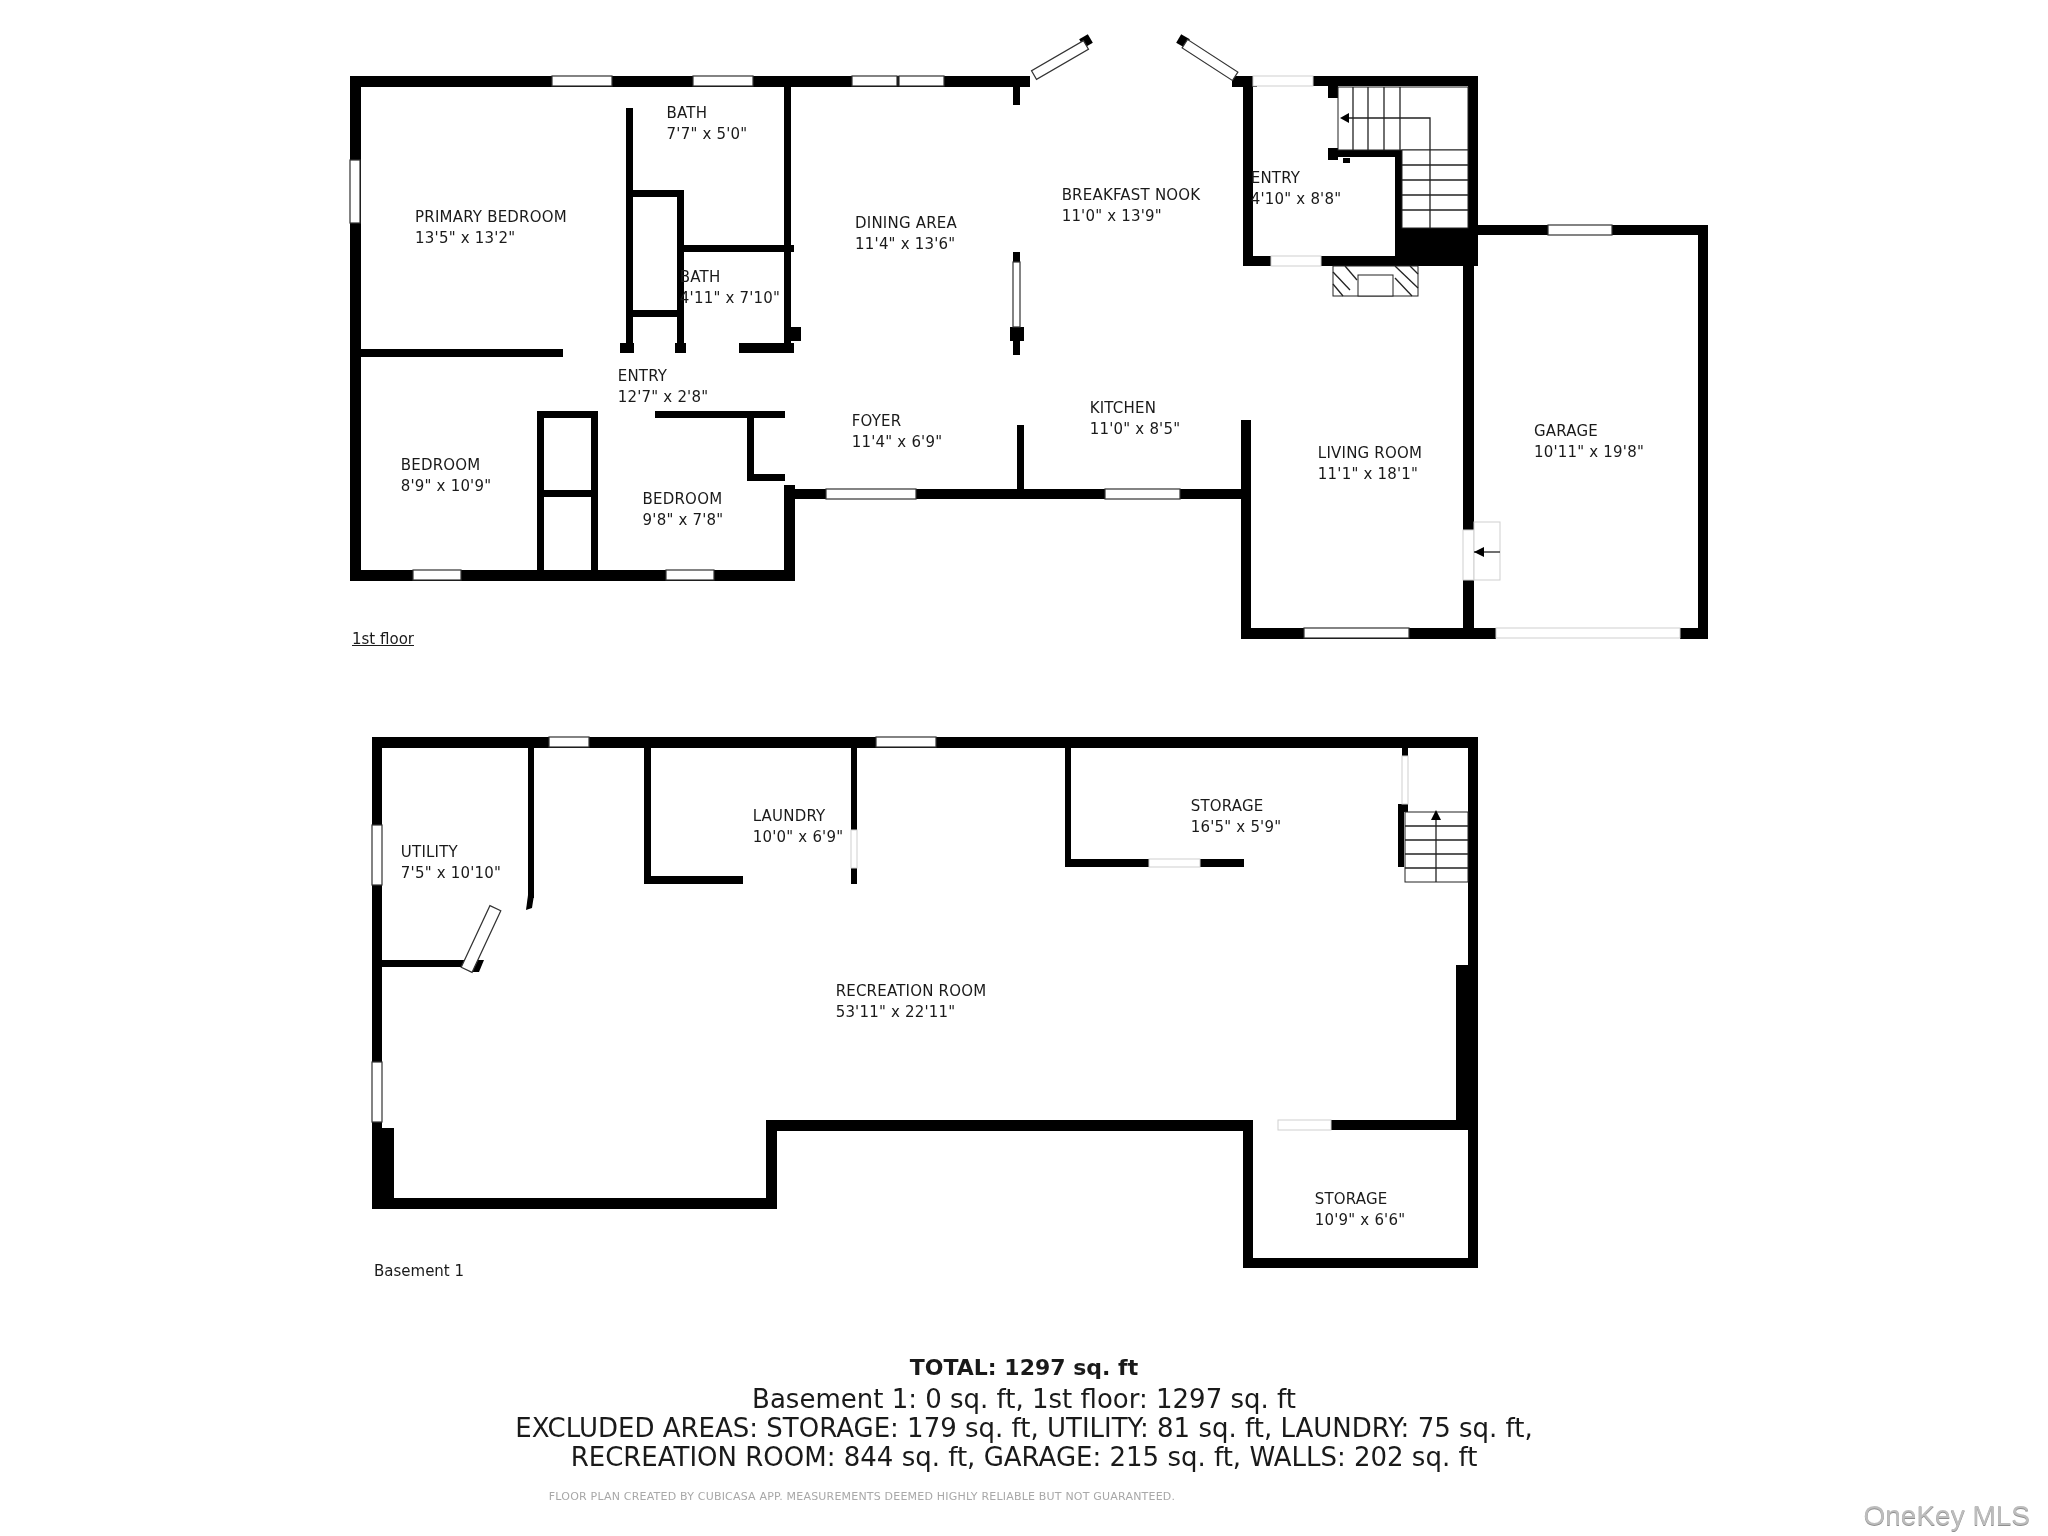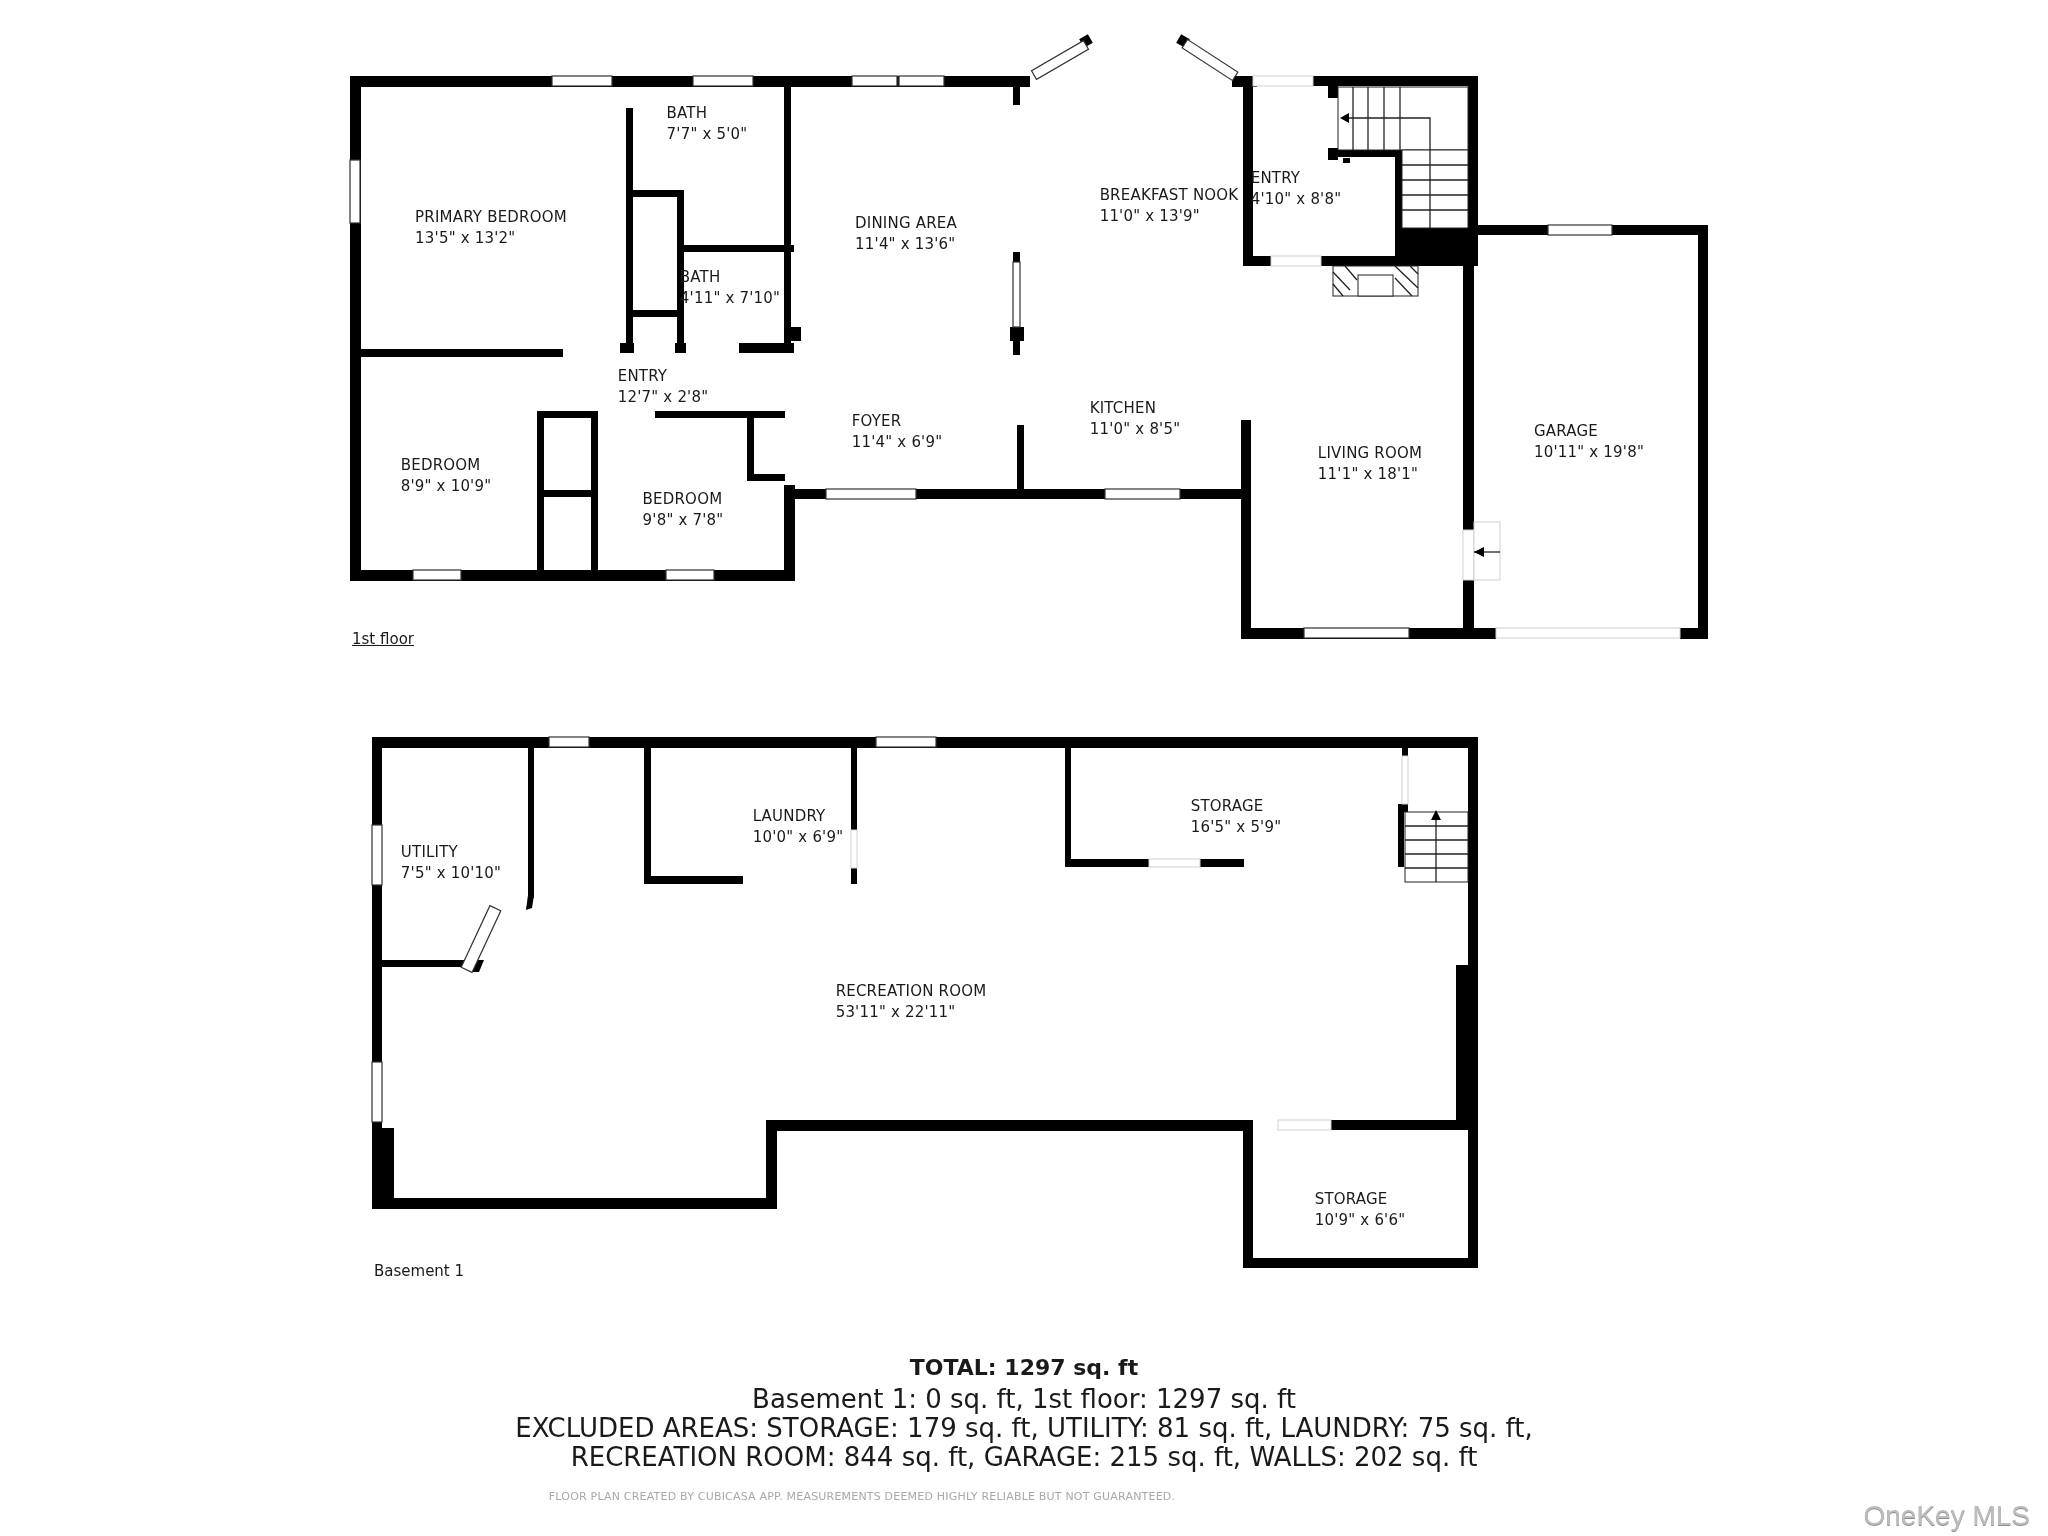--- a/index.html
+++ b/index.html
@@ -215,21 +215,21 @@
   <div>7'7" x 5'0"</div>
 </div>
 <div class="room-label" style="left:730px; top:267px;">
   <div>BATH</div>
   <div>4'11" x 7'10"</div>
 </div>
 <div class="room-label" style="left:906px; top:213px;">
   <div>DINING AREA</div>
   <div>11'4" x 13'6"</div>
 </div>
-<div class="room-label" style="left:1169px; top:185px;">
+<div class="room-label" style="left:1131px; top:185px;">
   <div>BREAKFAST NOOK</div>
   <div>11'0" x 13'9"</div>
 </div>
 <div class="room-label" style="left:1296px; top:168px;">
   <div>ENTRY</div>
   <div>4'10" x 8'8"</div>
 </div>
 <div class="room-label" style="left:663px; top:366px;">
   <div>ENTRY</div>
   <div>12'7" x 2'8"</div>

